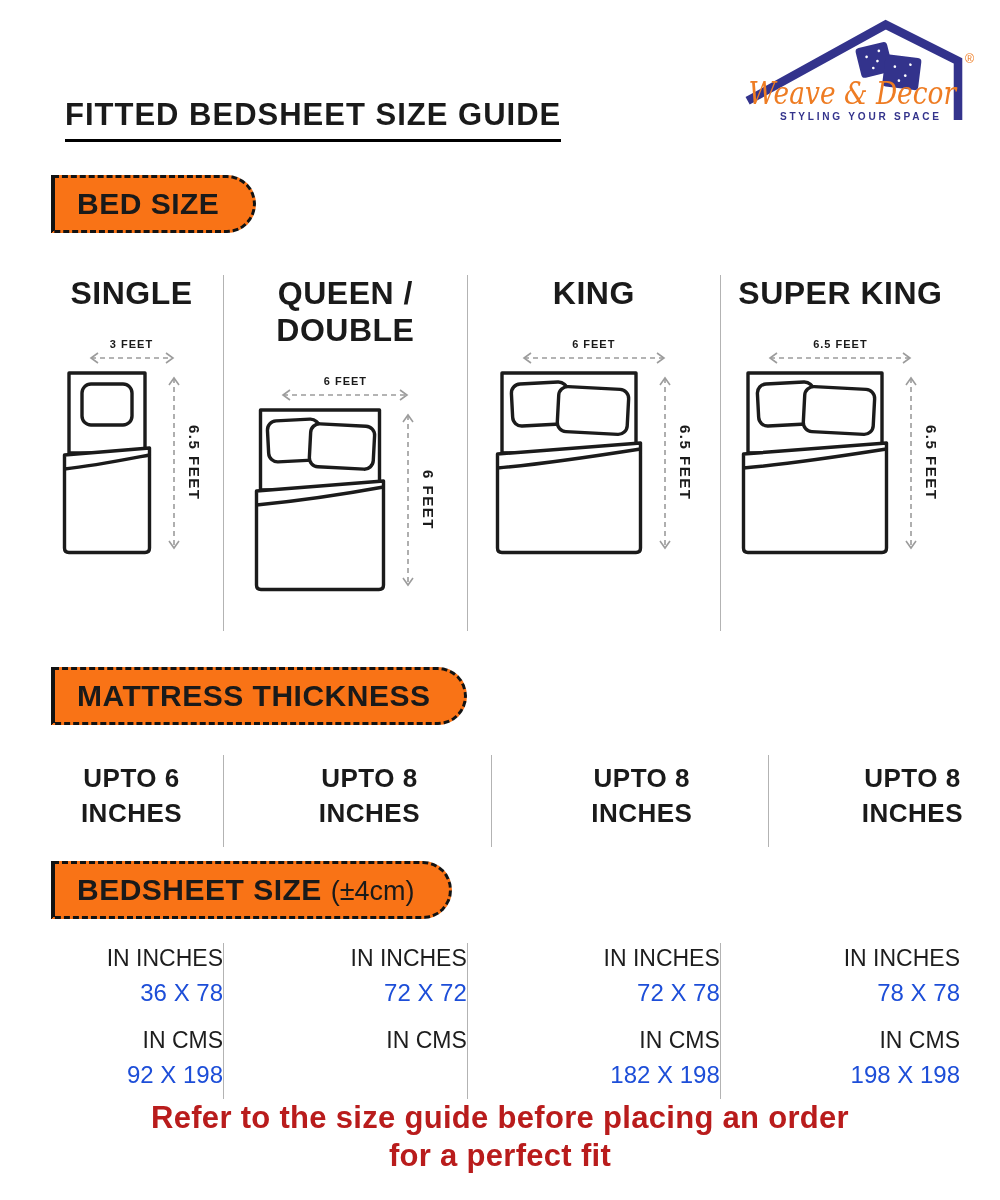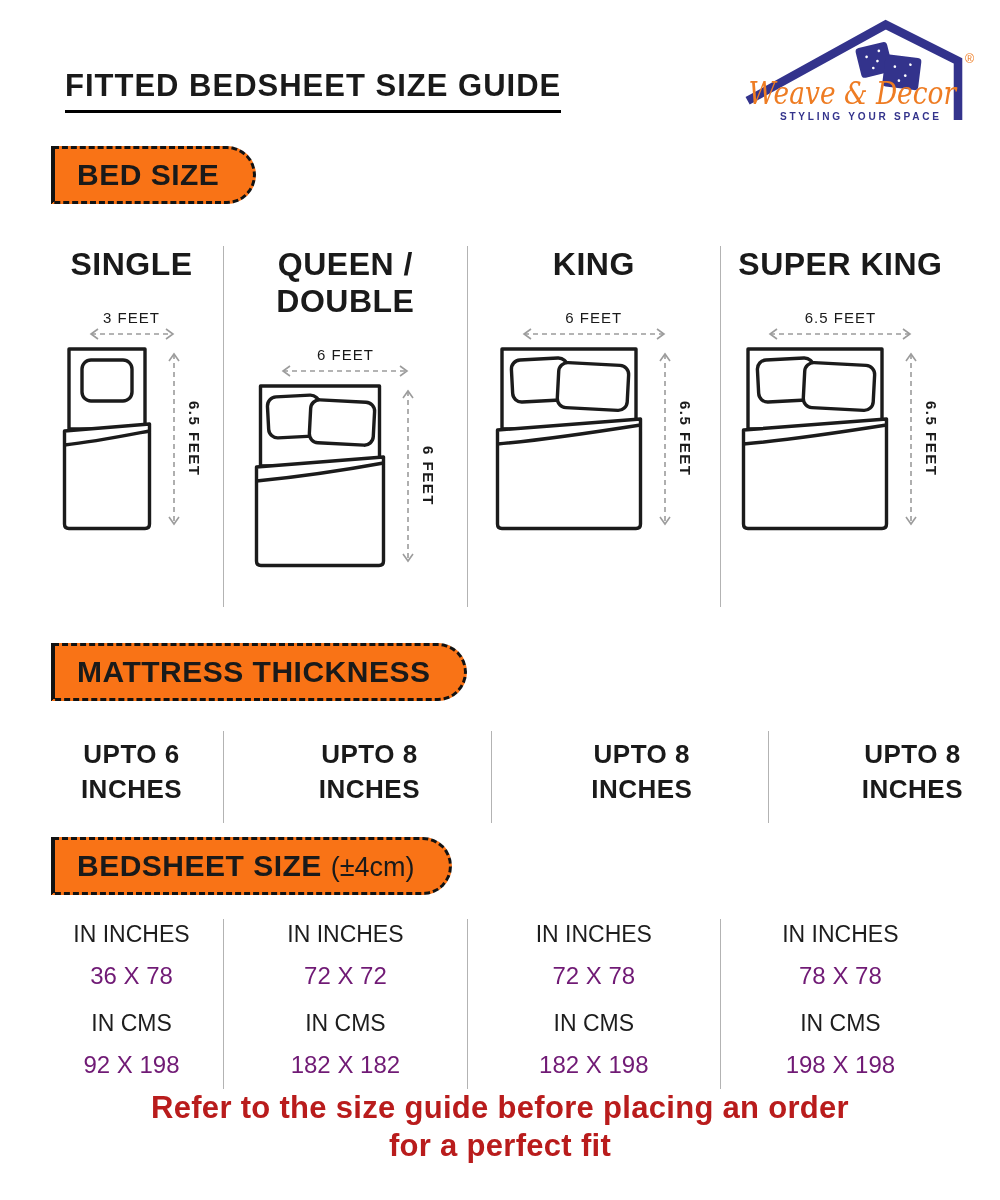--- a/index.html
+++ b/index.html
@@ -8,21 +8,21 @@
     font-family:"Liberation Sans","DejaVu Sans",sans-serif;color:#1a1a1a;
     position:relative;
   }
   .page{width:920px;margin:0 auto;padding:0 40px;position:relative;}
 
   
   .logo{position:absolute;top:12px;right:22px;width:238px;height:112px;}
 
   
   .title{
-    display:inline-block;margin:68px 0 0 25px;
+    display:inline-block;margin:97px 0 0 25px;
     font-size:31px;font-weight:bold;letter-spacing:1px;
     border-bottom:3px solid #000;padding-bottom:6px;
   }
 
   
   .pill{
     display:inline-block;margin-left:11px;
     border:3px dashed #121212;border-left:4px solid #121212;
     border-radius:0 32px 32px 0;
     padding:9px 34px 9px 22px;
@@ -36,42 +36,42 @@
 
   
   .grid{display:grid;grid-template-columns:20% 26.5% 27.5% 26%;width:920px;}
   .grid > .cell{text-align:center;}
   .grid > .cell:not(:last-child){border-right:1.5px solid #b3b3b3;}
 
   
   .grid-beds{margin-top:42px;}
   .grid-beds .cell{padding-bottom:38px;display:flex;flex-direction:column;align-items:center;}
   .col-name{font-size:32px;font-weight:bold;letter-spacing:0.5px;margin-bottom:26px;}
-  .dim-w-label{font-size:15px;font-weight:normal;letter-spacing:1px;margin-bottom:1px;}
+  .dim-w-label{font-size:11px;font-weight:bold;letter-spacing:1px;margin-bottom:1px;}
   .bed-row{display:flex;flex-direction:row;align-items:center;margin-top:5px;}
   .varrow{margin-left:14px;}
   .vlabel{
     writing-mode:vertical-rl;margin-left:5px;
     font-size:15px;font-weight:bold;letter-spacing:1.5px;color:#1b1b1b;
     align-self:center;
   }
   .bedsvg, .harrow{display:block;}
 
   
   .grid-mattress{margin-top:30px;gap:24px;}
   .grid-mattress .cell{
     padding:6px 0 16px 0;
     font-size:26px;font-weight:bold;letter-spacing:0.5px;line-height:1.35;
   }
 
   
   .grid-sheet{margin-top:24px;}
-  .grid-sheet .cell{padding:2px 0 10px 0;}
+  .grid-sheet .cell{padding:2px 0 10px 0;text-align:right;}
   .sheet-label{font-size:23px;color:#1d1d1d;}
-  .sheet-val{font-size:24px;color:#701a75;margin-top:14px;}
+  .sheet-val{font-size:24px;color:#1d4ed8;margin-top:7px;}
   .sheet-cms-label{margin-top:20px;}
 
   
   .footer{
     text-align:center;
     font-size:31px;font-weight:700;line-height:1.23;color:#b91c1c;
     letter-spacing:0.3px;
   }
 
   svg text{font-family:"Liberation Sans","DejaVu Sans",sans-serif;}
@@ -263,21 +263,20 @@
     <div class="cell">
       <div class="sheet-label">IN INCHES</div>
       <div class="sheet-val">36 X 78</div>
       <div class="sheet-label sheet-cms-label">IN CMS</div>
       <div class="sheet-val">92 X 198</div>
     </div>
     <div class="cell">
       <div class="sheet-label">IN INCHES</div>
       <div class="sheet-val">72 X 72</div>
       <div class="sheet-label sheet-cms-label">IN CMS</div>
-      <div class="sheet-val">182 X 182</div>
     </div>
     <div class="cell">
       <div class="sheet-label">IN INCHES</div>
       <div class="sheet-val">72 X 78</div>
       <div class="sheet-label sheet-cms-label">IN CMS</div>
       <div class="sheet-val">182 X 198</div>
     </div>
     <div class="cell">
       <div class="sheet-label">IN INCHES</div>
       <div class="sheet-val">78 X 78</div>

